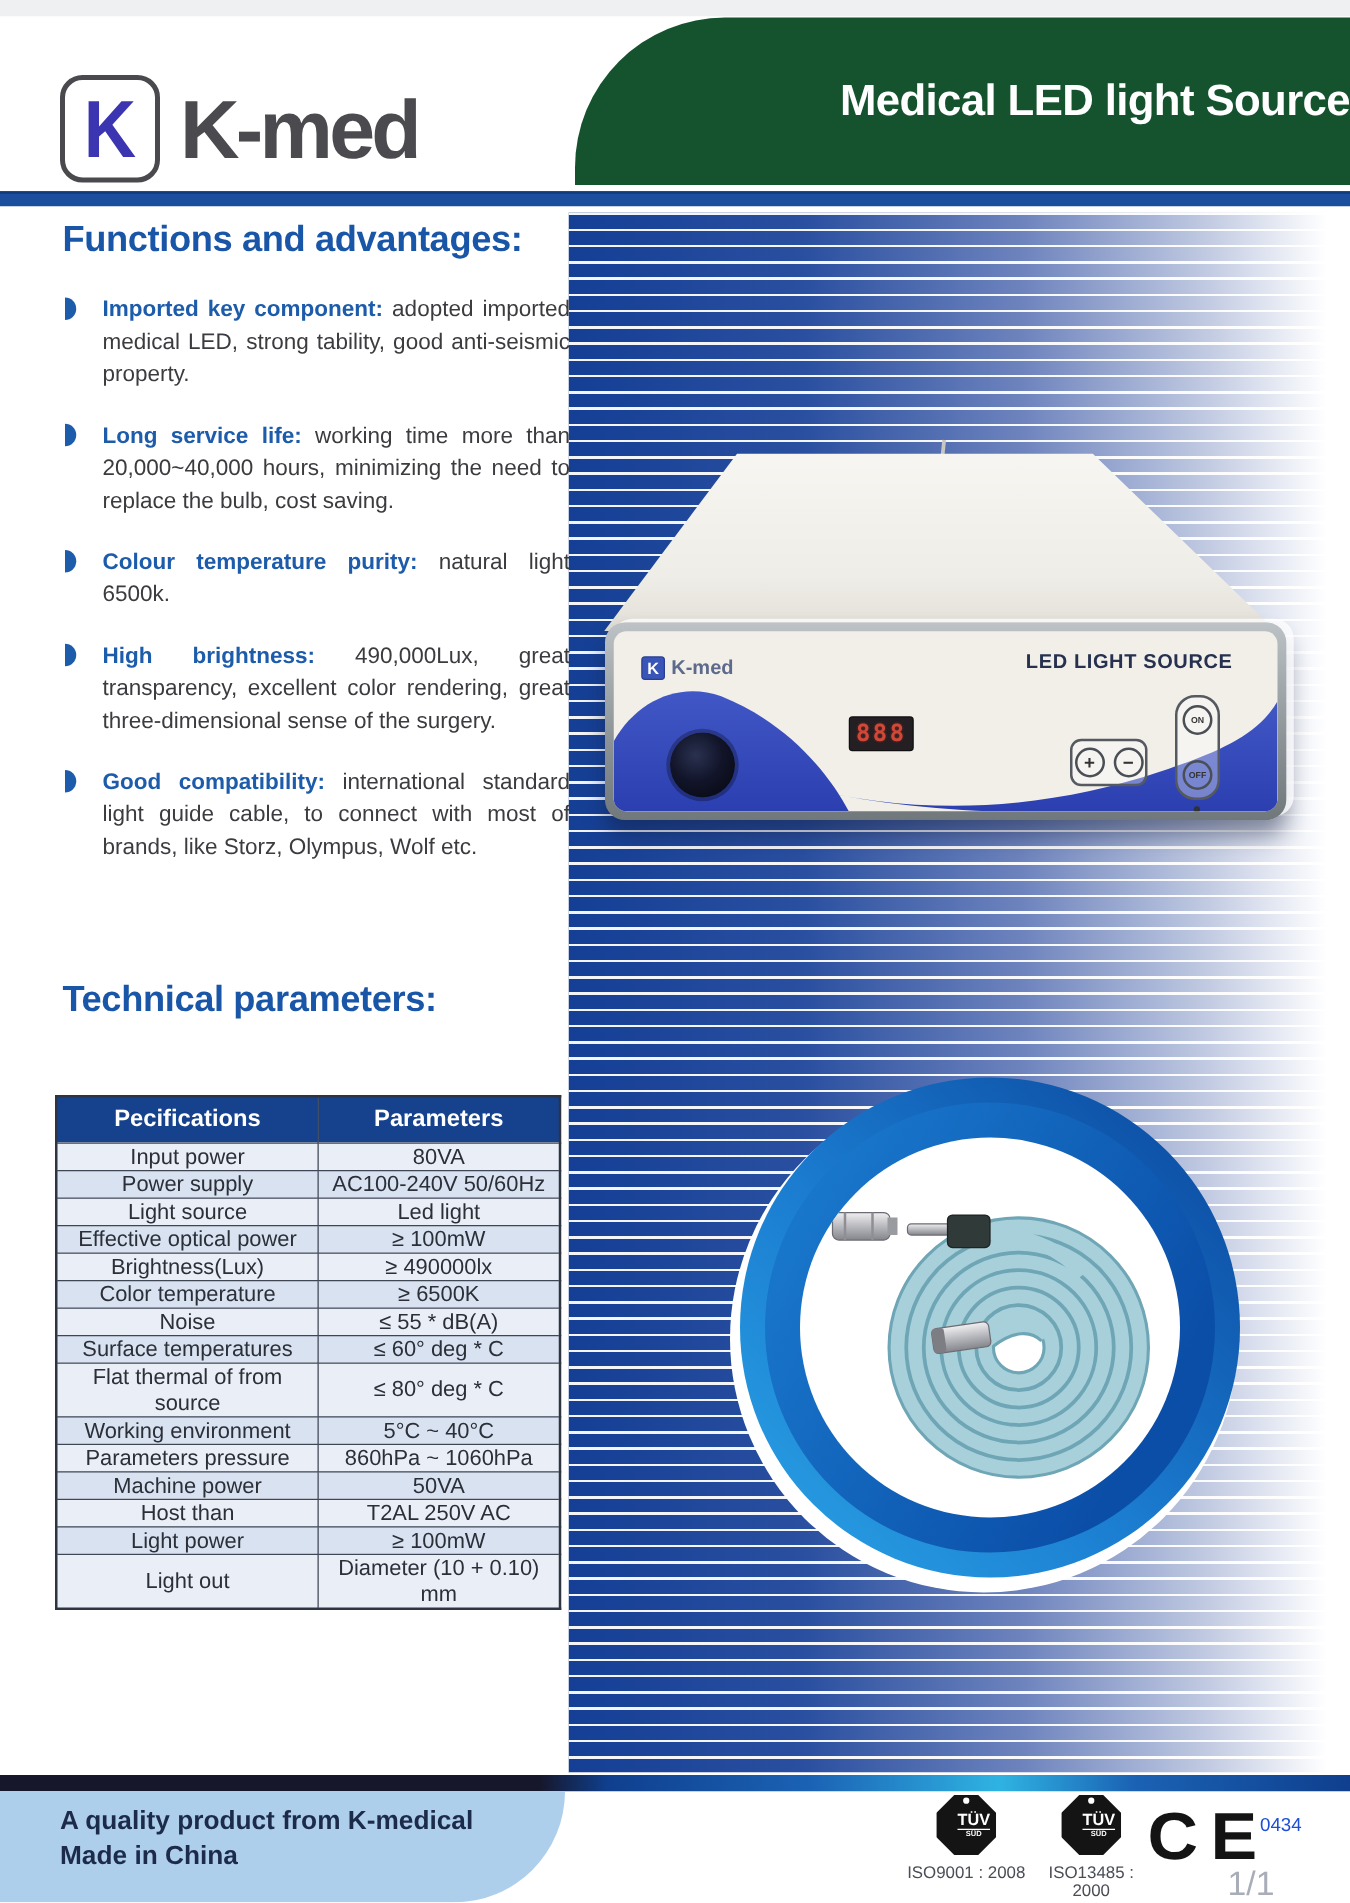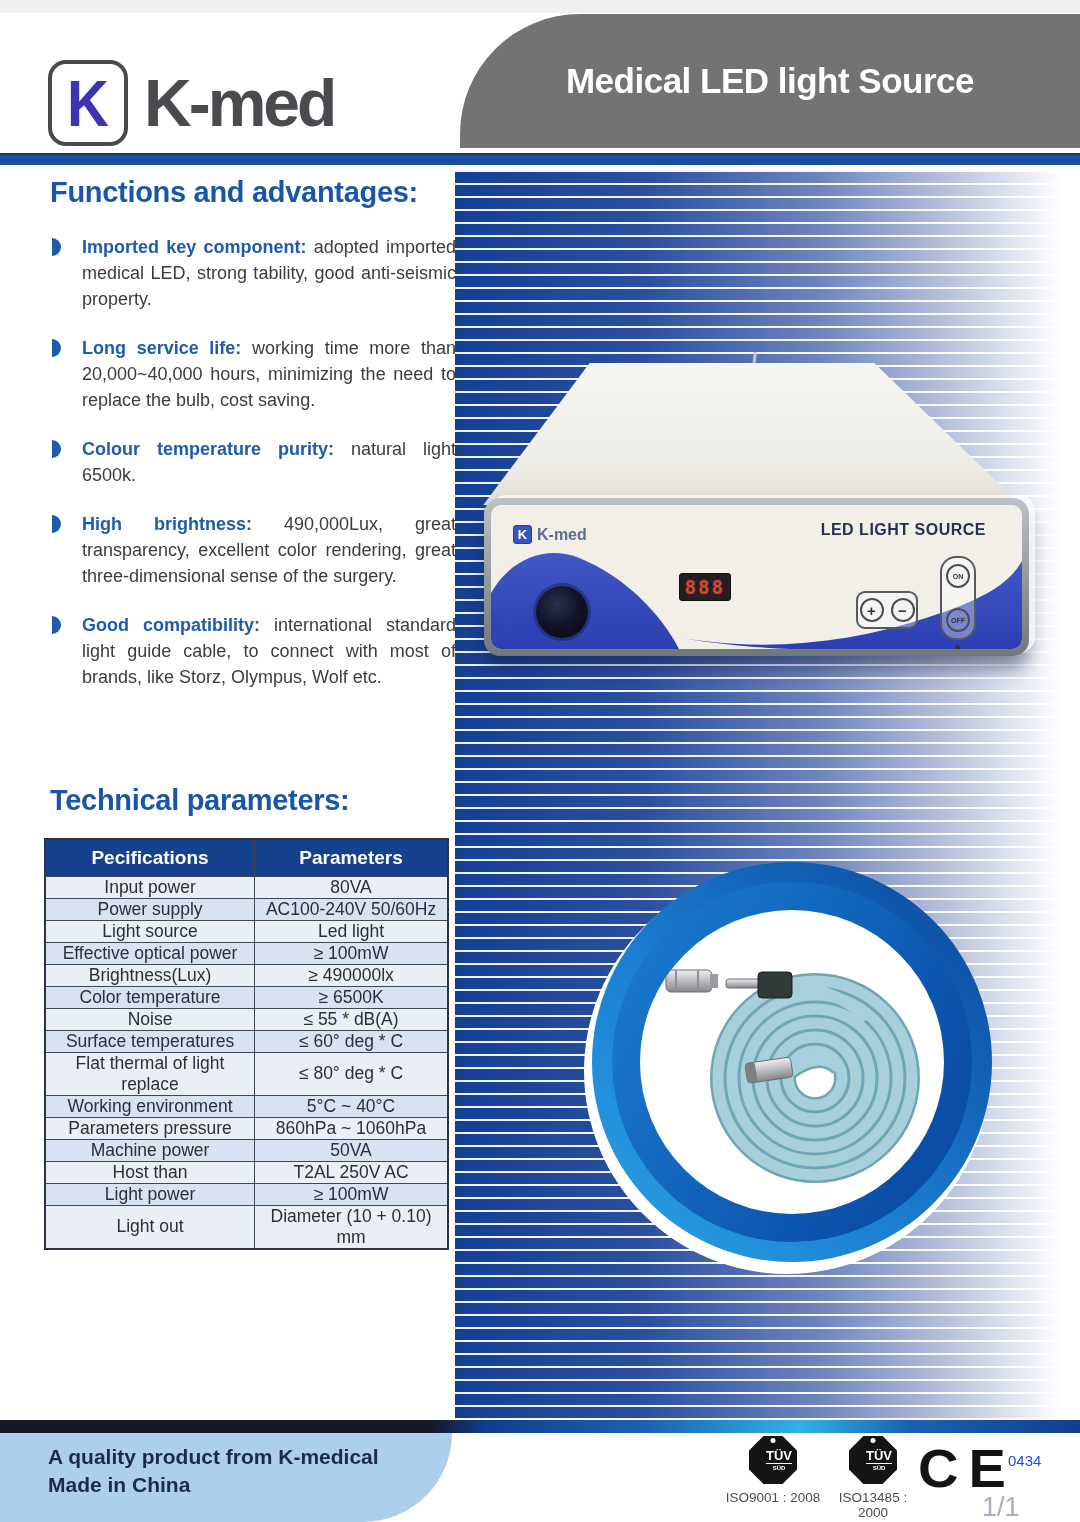--- a/index.html
+++ b/index.html
@@ -6,22 +6,22 @@
   body { background:#ffffff; font-family:"Liberation Sans", sans-serif; }
   .page { position:relative; width:1080px; height:1522px; background:#ffffff; overflow:hidden; }
 
   
   .top-strip { position:absolute; left:0; top:0; width:1080px; height:13px; background:#eef0f2; }
   .logo { position:absolute; left:48px; top:60px; display:flex; align-items:center; gap:16px; }
   .logo-k-box { width:80px; height:86px; border:4px solid #4a4a4e; border-radius:18px; background:#fff;
                 display:flex; align-items:center; justify-content:center; }
   .logo-k { font-size:58px; font-weight:bold; color:#3c35b2; transform:scaleY(1.12); }
   .logo-wordmark { font-size:66px; font-weight:bold; color:#4b4b4f; letter-spacing:-3px; }
-  .title-box { position:absolute; left:460px; top:14px; width:620px; height:134px; background:#737373;
-               border-radius:120px 0 0 0; display:flex; align-items:center; justify-content:center; }
+  .title-box { position:absolute; left:460px; top:14px; width:620px; height:134px; background:#14532d;
+               border-radius:120px 0 0 0; display:flex; align-items:center; justify-content:flex-end; }
   .title-box .title { color:#fff; font-size:35px; font-weight:bold; letter-spacing:-0.5px; }
   .header-rule { position:absolute; left:0; top:153px; width:1080px; height:12px; background:#1b4f9e;
                  border-top:2px solid #123a7e; }
 
   
   .stripes-panel { position:absolute; left:455px; top:170px; width:625px; height:1248px;
     background:
       repeating-linear-gradient(180deg, rgba(255,255,255,.95) 0px, rgba(255,255,255,.95) 2px,
                                 rgba(255,255,255,0) 2px, rgba(255,255,255,0) 13px),
       linear-gradient(90deg, #143f95 0%, #2a4fa0 30%, #6d83bd 58%, #c2cbe2 82%, #ffffff 97%);
@@ -36,21 +36,21 @@
   .bullet { position:relative; padding-left:32px; text-align:justify; font-size:18px; line-height:26px;
             color:#3c3c40; margin-bottom:23px; }
   .bullet-marker { position:absolute; left:2px; top:4px; width:9px; height:18px; background:#1d5cab;
                    border-radius:0 18px 18px 0; }
   .bullet-lead { color:#1d5cab; font-weight:bold; }
 
   
   .tech-table { position:absolute; left:44px; top:838px; width:405px; border-collapse:collapse;
                 font-size:17.5px; color:#2b2f38; }
   .tech-table th, .tech-table td { border:1px solid #3f4654; height:21px; text-align:center; padding:0 4px; }
-  .tech-table { border:2px solid #2e3442; }
+  .tech-table { border:2px solid #2e3442;margin-top:38px; }
   .tech-table th { background:#16418d; color:#ffffff; font-size:19px; font-weight:bold; height:37px; }
   .tech-table td.c1 { width:52%; }
   .tech-table tr:nth-child(odd) td { background:#eaeff7; }
   .tech-table tr:nth-child(even) td { background:#d8e2f1; }
 
   
   .device { position:absolute; left:466px; top:352px; width:575px; height:320px; }
   .dev-ant { position:absolute; left:287px; top:0; width:3px; height:16px; background:#c9c7c1; transform:rotate(6deg); }
   .dev-lid { position:absolute; left:0; top:5px; width:575px; height:148px;
              clip-path:polygon(21.5% 4%, 71% 4%, 96.5% 100%, 3% 100%);
@@ -203,21 +203,21 @@
         </tr>
       <tr>
           <td class="c1">Noise</td>
           <td>≤ 55 * dB(A)</td>
         </tr>
       <tr>
           <td class="c1">Surface temperatures</td>
           <td>≤ 60° deg * C</td>
         </tr>
       <tr>
-          <td class="c1">Flat thermal of light replace</td>
+          <td class="c1">Flat thermal of from source</td>
           <td>≤ 80° deg * C</td>
         </tr>
       <tr>
           <td class="c1">Working environment</td>
           <td>5°C ~ 40°C</td>
         </tr>
       <tr>
           <td class="c1">Parameters pressure</td>
           <td>860hPa ~ 1060hPa</td>
         </tr>

